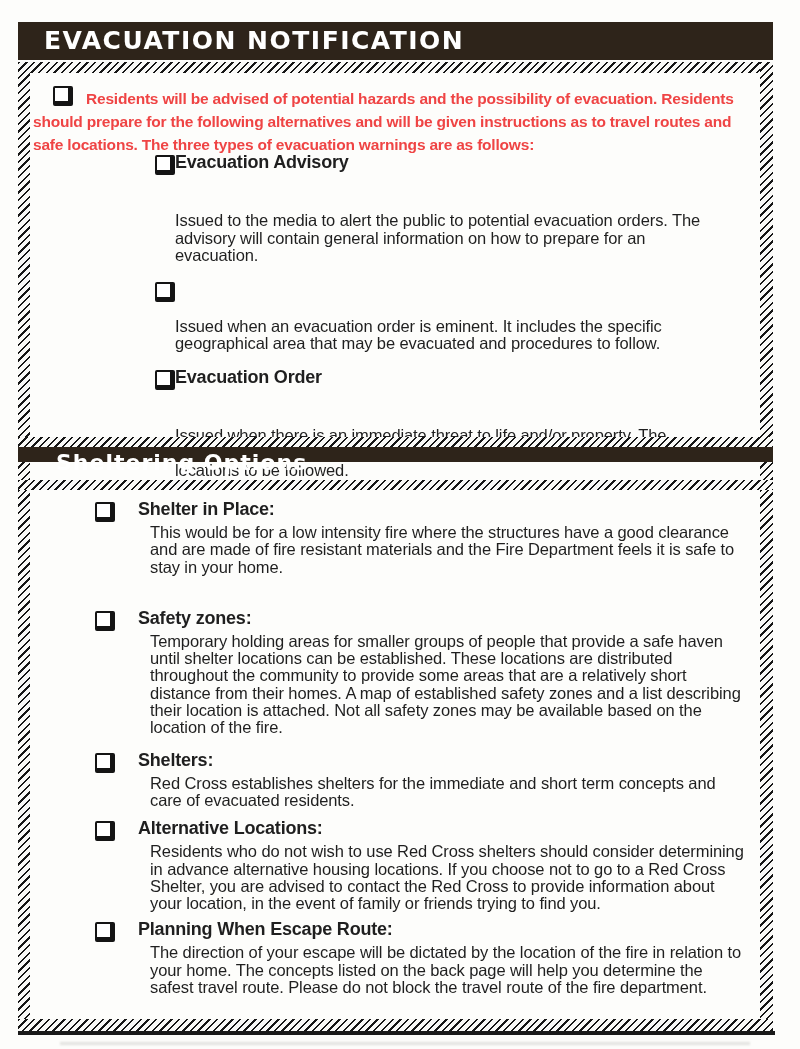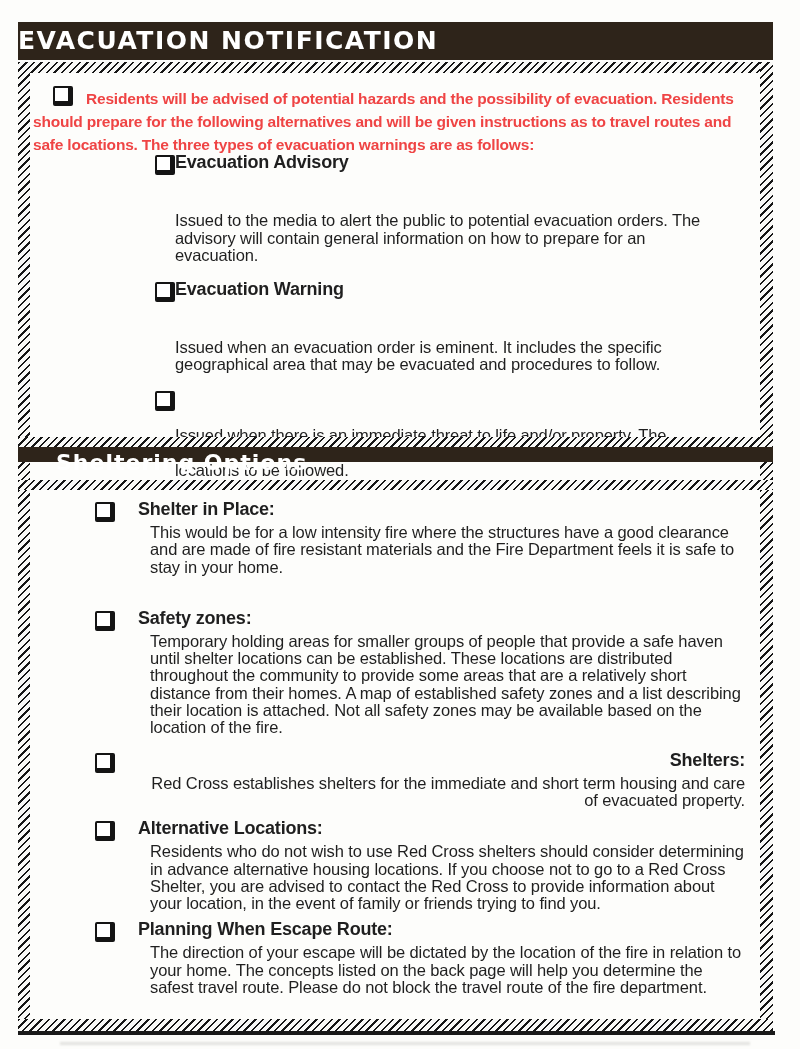--- a/index.html
+++ b/index.html
@@ -11,21 +11,21 @@
   }
 
   
   .bar { position:absolute; background:#2e241a; }
   .bar1 { left:18px; top:22px; width:755px; height:38px; }
   .bar2 { left:18px; top:447px; width:755px; height:15px; }
   .bar-title {
     color:#ffffff; font-family:"DejaVu Sans", sans-serif; font-weight:bold;
     white-space:nowrap;
   }
-  .bar1 .bar-title { font-size:25px; letter-spacing:1.5px; line-height:38px; display:block; }
+  .bar1 .bar-title { font-size:25px; letter-spacing:1.5px; line-height:38px; padding-left:26px; display:block; }
   .bar2 .bar-title { font-size:22px; letter-spacing:1px; line-height:31px; padding-left:38px; display:block; }
 
   
   .hatch {
     position:absolute;
     background:repeating-linear-gradient(135deg,
       #161616 0px, #161616 1.7px,
       #f9f9f7 1.7px, #f9f9f7 5.4px);
   }
   .hatch-top    { left:18px; top:62px;  width:755px; height:11px; }
@@ -63,21 +63,21 @@
   .w-item .cb { margin-top:3px; }
   .w-head { font-weight:bold; font-size:18px; line-height:21px; margin-bottom:3px; letter-spacing:-0.2px; }
   .w-body { font-size:16.5px; line-height:17.6px; width:548px; letter-spacing:-0.1px;margin-top:39px; }
 
   
   .options { position:absolute; left:95px; top:499px; width:672px; }
   .o-item { display:flex; gap:23px; }
   .o-item .cb { margin-top:3px; }
   .o-m1 { margin-bottom:32px; }
   .o-m2 { margin-bottom:13px; }
-  .o-m3 { margin-bottom:9px;text-align:right; }
+  .o-m3 { margin-bottom:9px; }
   .o-m4 { margin-bottom:7px; }
   .o-head { font-weight:bold; font-size:18px; line-height:21px; margin-bottom:4px; letter-spacing:-0.2px; }
   .o-body { font-size:16.5px; line-height:17.3px; width:595px; padding-left:12px; letter-spacing:-0.1px; }
 </style>
 </head>
 <body>
 
 <div class="page">
 
   <div class="bar bar1">
@@ -96,28 +96,28 @@
       <span class="cb"></span>
       <div>
         <div class="w-head">Evacuation Advisory</div>
         <div class="w-body">Issued to the media to alert the public to potential evacuation orders.  The advisory will contain general information on how to prepare for an evacuation.</div>
       </div>
     </div>
 
     <div class="w-item">
       <span class="cb"></span>
       <div>
-        <div class="w-head">Evacuation Warning</div>
         <div class="w-body">Issued when an evacuation order is eminent.  It includes the specific geographical area that may be evacuated and procedures to follow.</div>
       </div>
     </div>
 
     <div class="w-item">
       <span class="cb"></span>
       <div>
+        <div class="w-head">Evacuation Order</div>
         <div class="w-body">Issued when there is an immediate threat to life and/or property.  The evacuation order contains specific geographic areas to be evacuated and locations to be followed.</div>
       </div>
     </div>
 
   </div>
 
 
   <div class="hatch hatch-pre2"></div>
   <div class="bar bar2">
     <span class="bar-title">Sheltering Options</span>
@@ -139,21 +139,21 @@
       <div>
         <div class="o-head">Safety zones:</div>
         <div class="o-body">Temporary holding areas for smaller groups of people that provide a safe haven until shelter locations can be established.  These locations are distributed throughout the community to provide some areas that are a relatively short distance from their homes.  A map of established safety zones and a list describing their location is attached.  Not all safety zones may be available based on the location of the fire.</div>
       </div>
     </div>
 
     <div class="o-item o-m3">
       <span class="cb"></span>
       <div>
         <div class="o-head">Shelters:</div>
-        <div class="o-body">Red Cross establishes shelters for the immediate and short term housing and care of evacuated property.</div>
+        <div class="o-body">Red Cross establishes shelters for the immediate and short term concepts and care of evacuated residents.</div>
       </div>
     </div>
 
     <div class="o-item o-m4">
       <span class="cb"></span>
       <div>
         <div class="o-head">Alternative Locations:</div>
         <div class="o-body">Residents who do not wish to use Red Cross shelters should consider determining in advance alternative housing locations.  If you choose not to go to a Red Cross Shelter, you are advised to contact the Red Cross to provide information about your location, in the event of family or friends trying to find you.</div>
       </div>
     </div>

